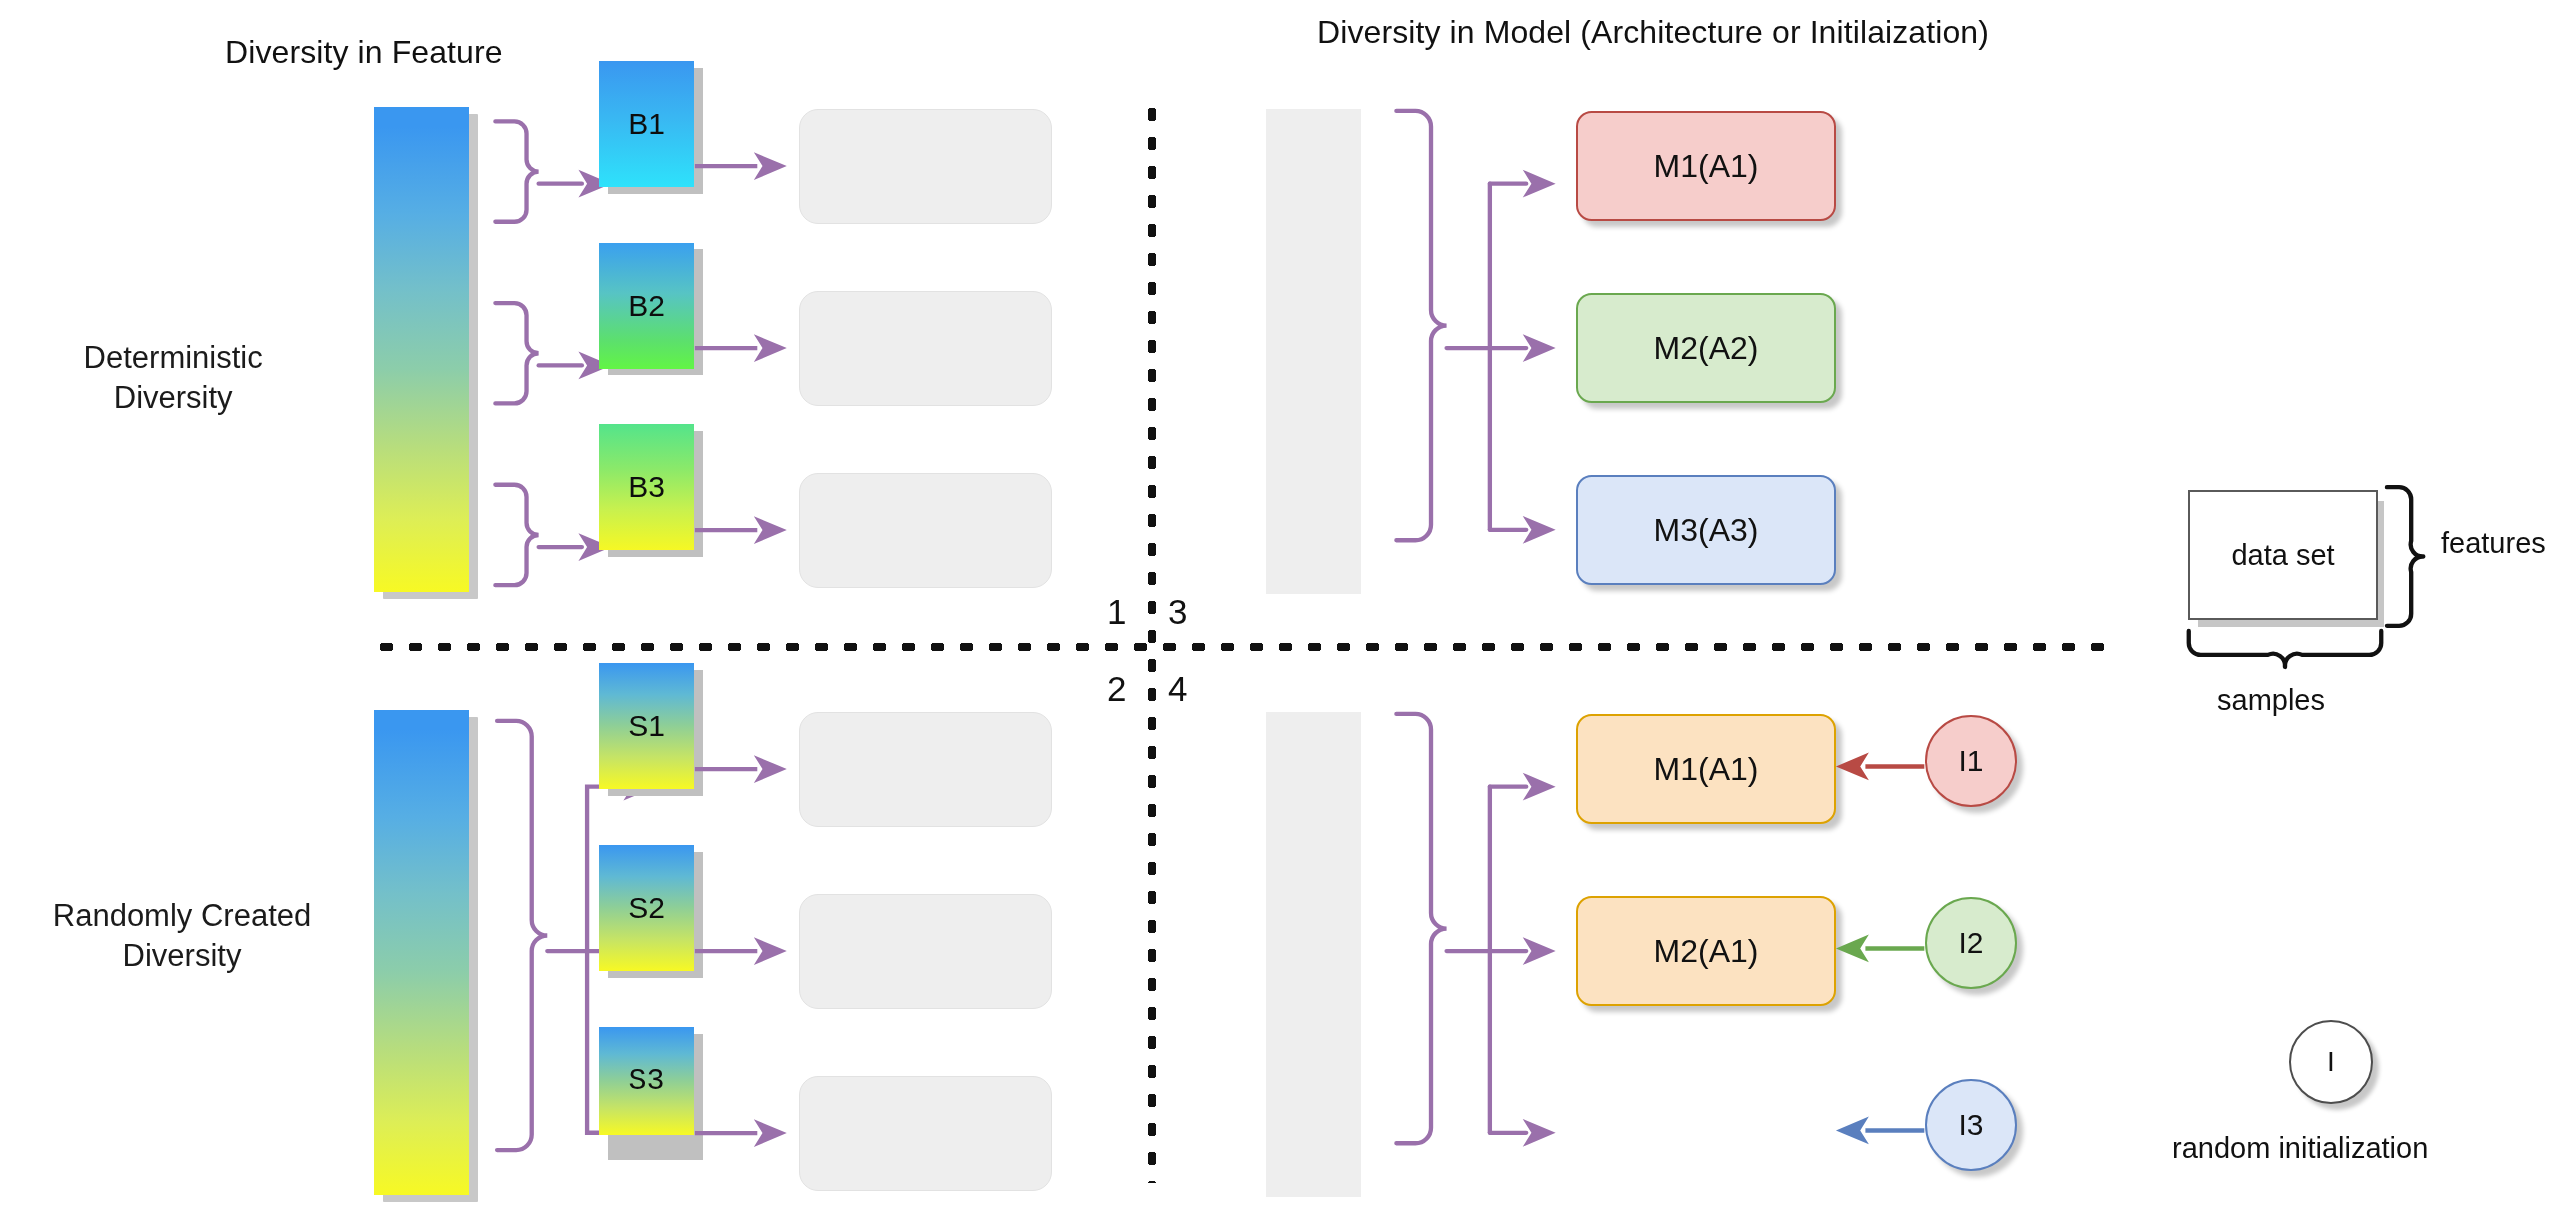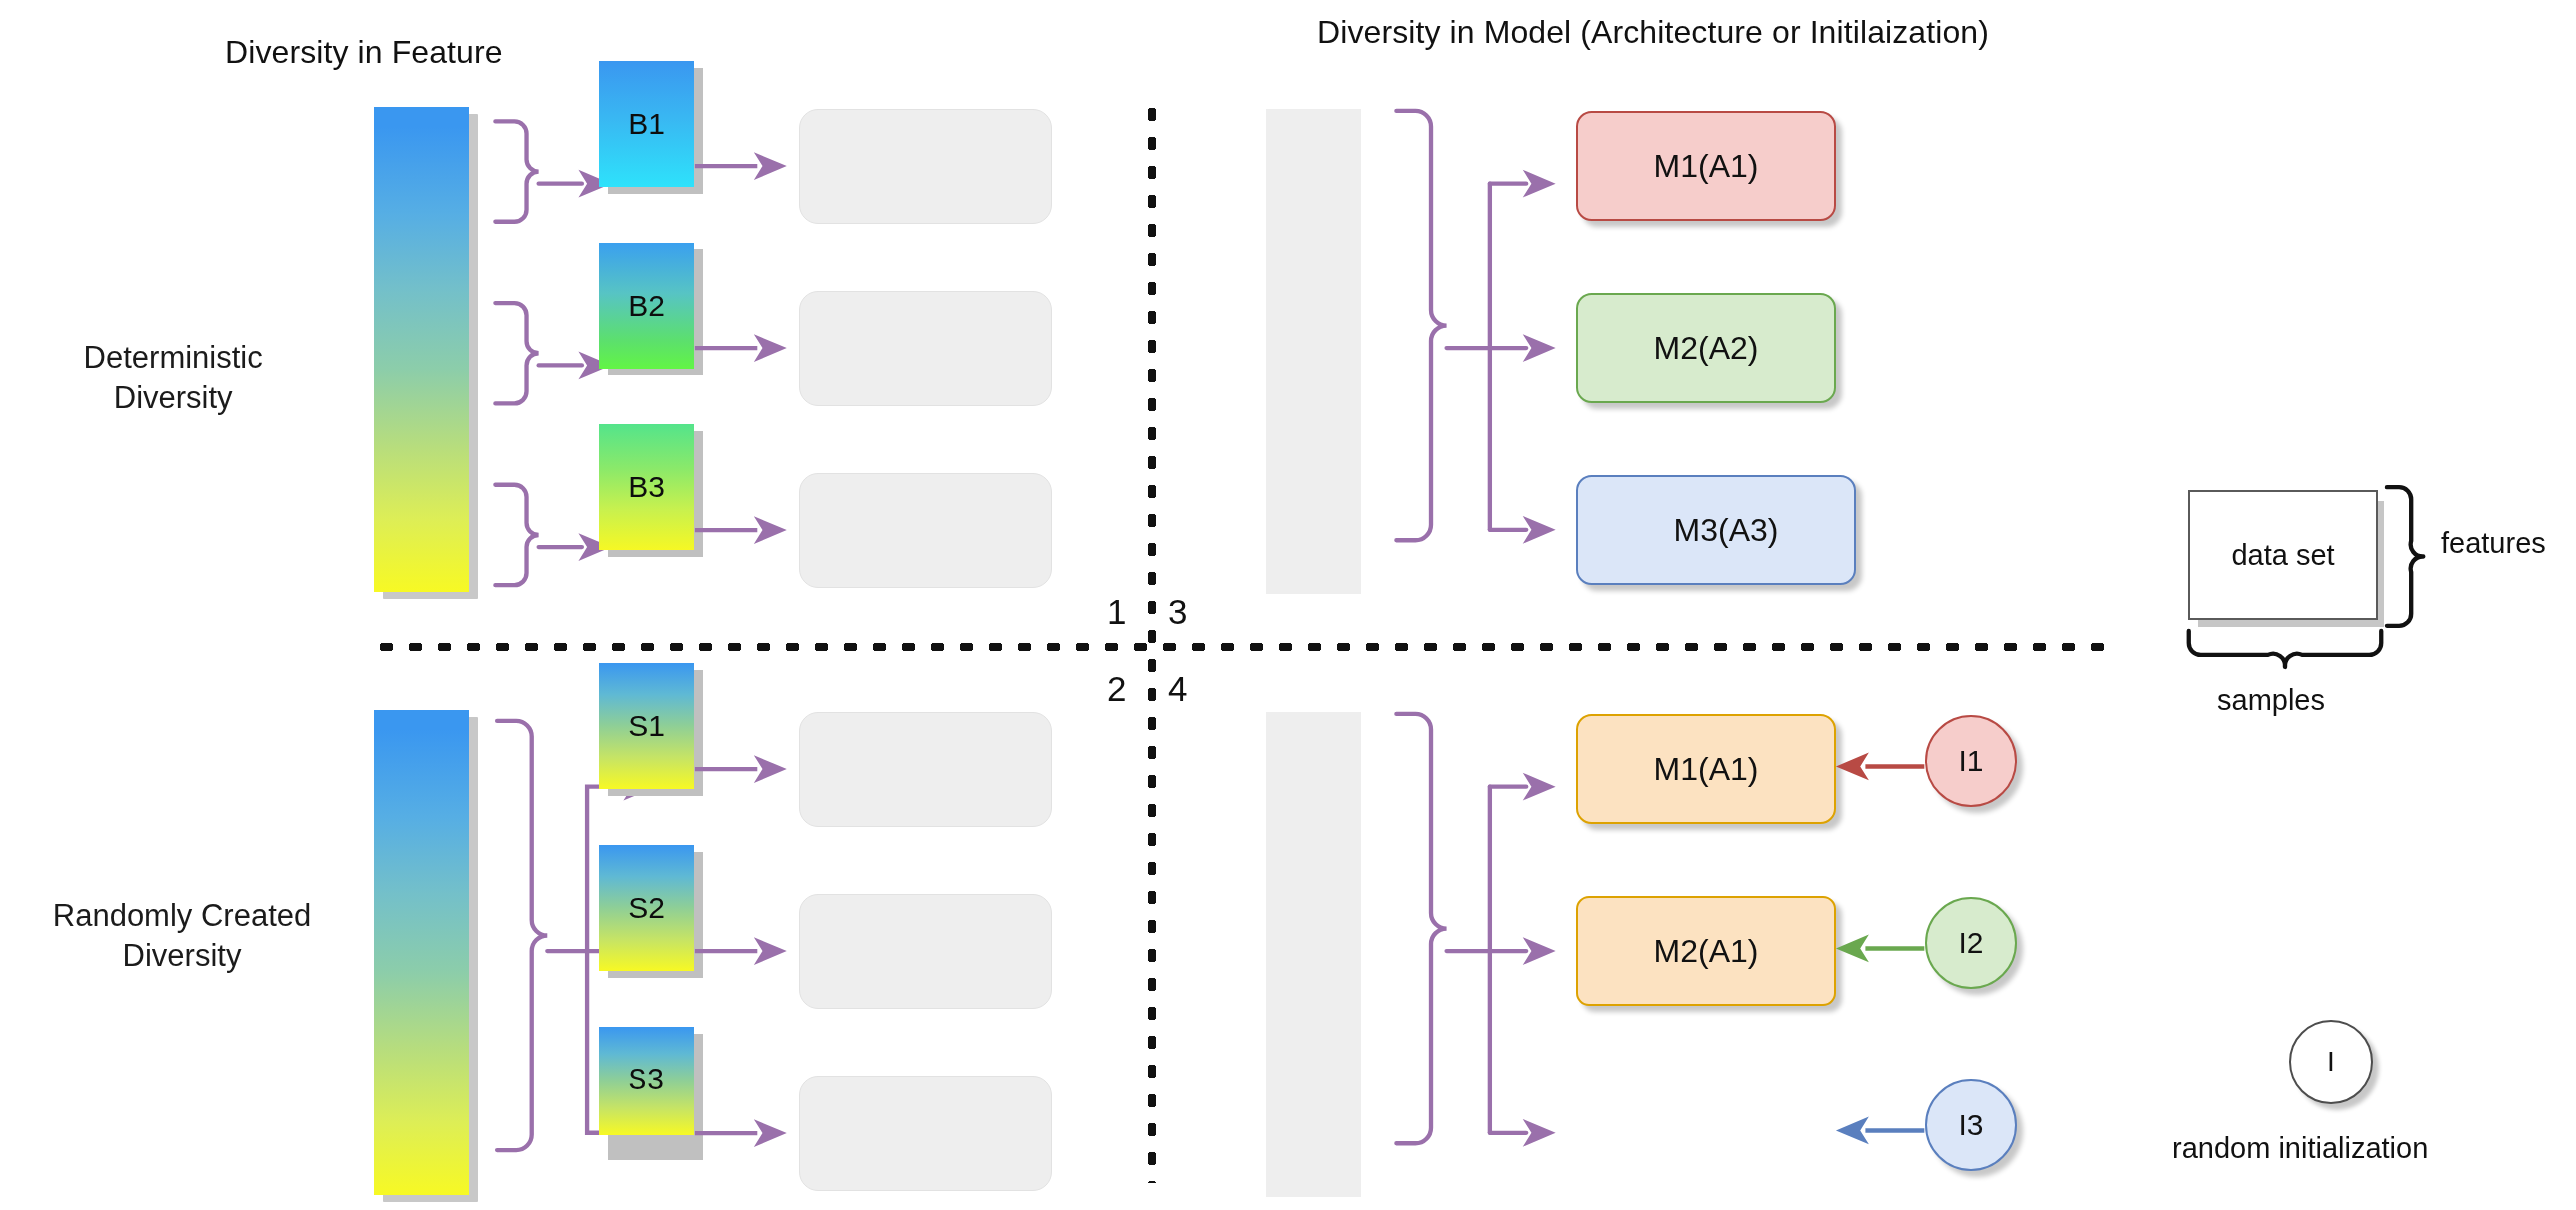--- a/index.html
+++ b/index.html
@@ -94,21 +94,21 @@
     justify-content:center;
     font-size:32px;
     border-radius:15.6px;
     border-width:2.6px;
     border-style:solid;
     box-shadow:6px 6px 5.2px rgba(0,0,0,0.22);
     color:#111;
   }
   .m-red{background:#f6cdcb;border-color:#b84a44;}
   .m-green{background:#d7ebcd;border-color:#6aa84f;}
-  .m-blue{background:#dbe6f8;border-color:#5a7fbe;padding-left:20px;}
+  .m-blue{background:#dbe6f8;border-color:#5a7fbe;}
   .m-orange{background:#fce2c1;border-color:#dda201;}
 
   
   .icircle{
     display:flex;
     align-items:center;
     justify-content:center;
     border-radius:50%;
     border-width:2.6px;
     border-style:solid;
@@ -326,21 +326,21 @@
     <g fill="#9a70ab">
       <path d="M158 86 l38 16 l-38 16 l10 -16 z"></path>
       <path d="M158 276 l38 16 l-38 16 l10 -16 z"></path>
       <path d="M158 486 l38 16 l-38 16 l10 -16 z"></path>
     </g>
   </svg>
 
   <div class="abs mbox m-orange" style="left:1576px;top:714px;width:256px;height:106px;">
     <span>M1(A1)</span>
   </div>
-  <div class="abs mbox m-orange" style="left:1576px;top:896px;width:256px;height:106px;border-radius:13px;">
+  <div class="abs mbox m-orange" style="left:1576px;top:896px;width:256px;height:106px;">
     <span>M2(A1)</span>
   </div>
 
   <svg class="abs" style="left:1829px;top:698px;width:104px;height:520px;" viewBox="0 0 120 600">
     <g stroke-width="5" fill="none">
       <path d="M110 79 h-68" stroke="#b84a44"></path>
       <path d="M110 289 h-68" stroke="#6aa84f"></path>
       <path d="M110 499 h-68" stroke="#5a7fbe"></path>
     </g>
     <path d="M46 63 l-38 16 l38 16 l-10 -16 z" fill="#b84a44"></path>

